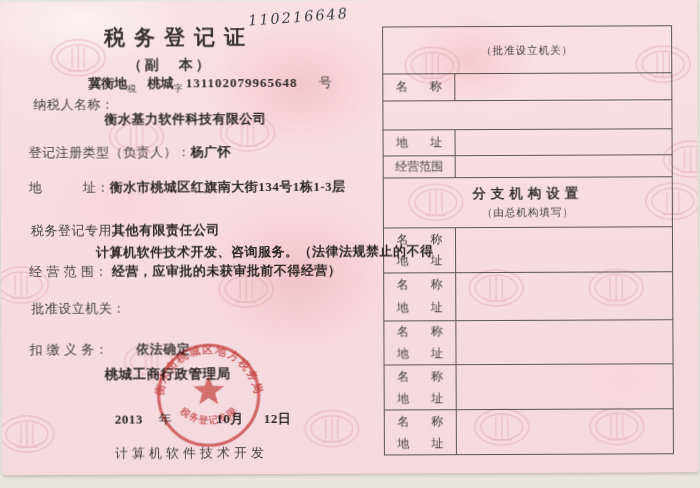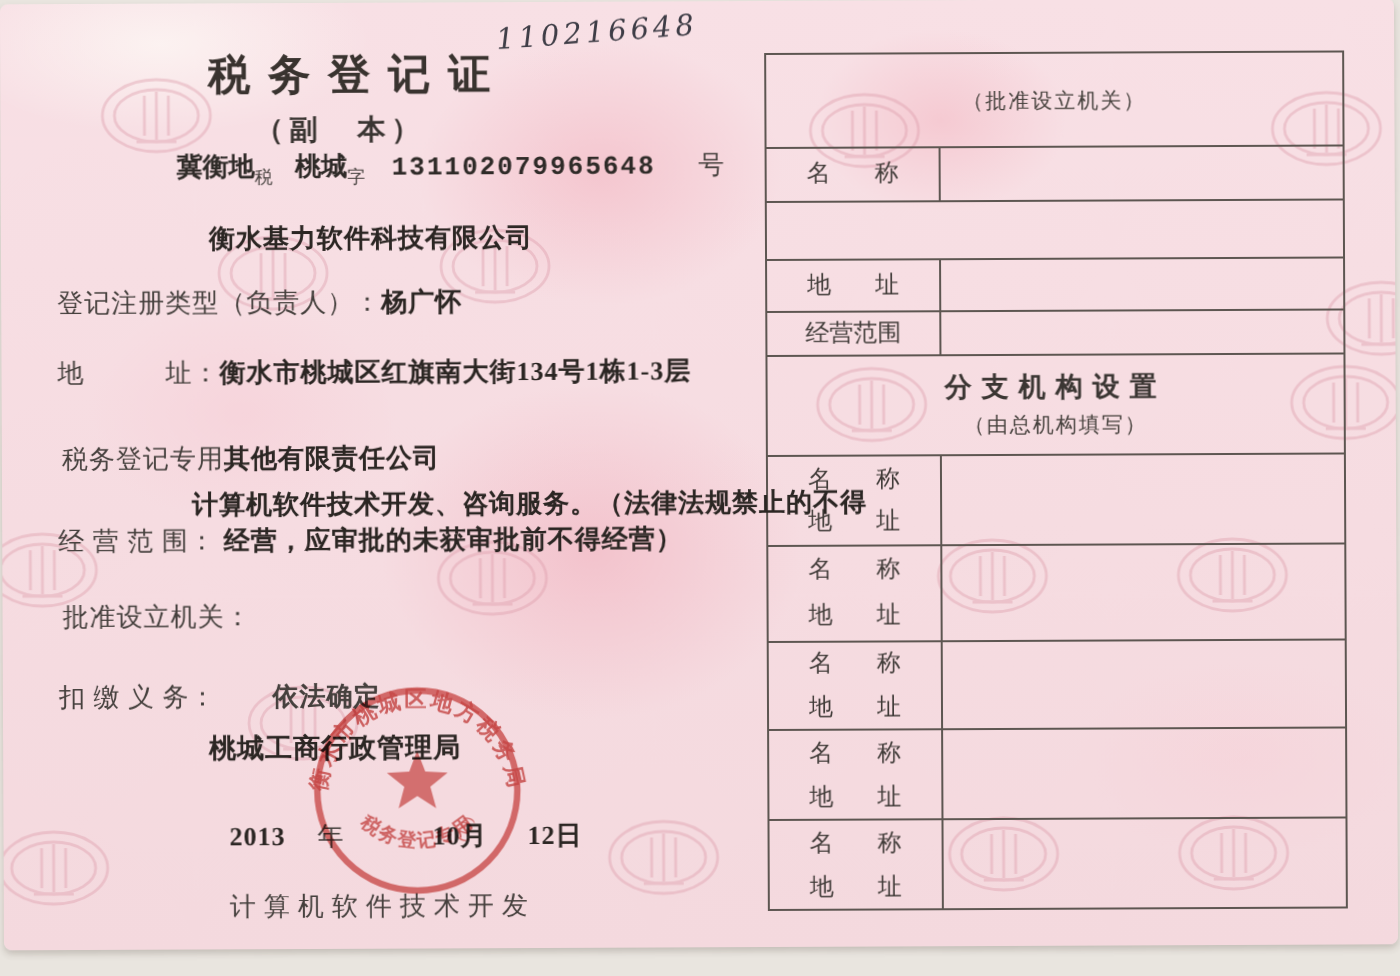--- a/index.html
+++ b/index.html
@@ -30,33 +30,33 @@
   #title{left:40px;top:22px;width:260px;text-align:center;
     font-size:21px;font-weight:700;letter-spacing:9px;padding-left:9px;color:#39332f;}
   #subtitle{left:40px;top:55px;width:260px;text-align:center;
     font-size:14px;font-weight:700;letter-spacing:3px;color:#3a3532;}
   #handwritten{left:248px;top:8px;transform:rotate(-4deg);
     font-style:italic;font-size:14.5px;letter-spacing:2px;color:#3e3d46;
     font-family:"DejaVu Serif","Liberation Serif",serif;}
   #certno{left:88px;top:73px;font-size:13px;color:#2f2b28;}
   #certno .b{font-weight:700;}
   #certno .sub{font-size:9px;vertical-align:-4px;color:#45403d;font-weight:400;}
-  #certno .num{font-weight:700;letter-spacing:1px;margin-left:10px;font-family:Liberation Mono, monospace;}
+  #certno .num{font-weight:700;letter-spacing:1px;}
   #certno .unit{margin-left:18px;}
 
   
   #rtable{left:382px;top:26px;width:290px;height:429px;
     border:1px solid #5d5651;box-sizing:border-box;display:flex;flex-direction:column;
     z-index:4;}
   .trow{display:flex;box-sizing:border-box;border-top:1px solid #5d5651;}
   .trow:first-child{border-top:none;}
   .thead{flex-direction:column;justify-content:center;align-items:center;}
   .thead .t1{font-size:13.5px;font-weight:600;letter-spacing:5px;color:#3b3633;}
   .thead .t2{font-size:10.5px;letter-spacing:1px;color:#45403c;margin-top:3px;}
-  .tlabel{width:87px;box-sizing:border-box;border-right:1px solid #5d5651;
+  .tlabel{width:72px;box-sizing:border-box;border-right:1px solid #5d5651;
     display:flex;align-items:center;justify-content:center;
     font-size:12px;color:#403b38;}
   .tlabel.sp2{letter-spacing:5px;padding-left:5px;}
   .tval{flex:1;}
   .tgroup .tlabel{flex-direction:column;}
   .tgroup .tlabel span{flex:1;display:flex;align-items:center;letter-spacing:5px;padding-left:5px;}
 
   
   #seal{left:147px;top:334px;width:120px;height:120px;z-index:8;
     mix-blend-mode:multiply;opacity:.88;}
@@ -102,20 +102,21 @@
   <div id="subtitle" class="abs">（副　本）</div>
   <div id="handwritten" class="abs">110216648</div>
 
   <div id="certno" class="abs">
     <span class="b">冀衡地</span><span class="sub">税</span>
     <span class="b" style="margin-left:8px">桃城</span><span class="sub">字</span>
     <span class="num">131102079965648</span>
     <span class="unit kai">号</span>
   </div>
 
+  <div class="abs kai z" style="left:33px;top:94px">纳税人名称：</div>
   <div class="abs bold z" style="left:104px;top:109px">衡水基力软件科技有限公司</div>
 
   <div class="abs z" style="left:28px;top:141px">
     <span class="kai">登记注册类型（负责人）：</span><span class="bold">杨广怀</span>
   </div>
 
   <div class="abs z" style="left:28px;top:176px">
     <span class="kai">地　　　址：</span><span class="bold">衡水市桃城区红旗南大街134号1栋1-3层</span>
   </div>
 

